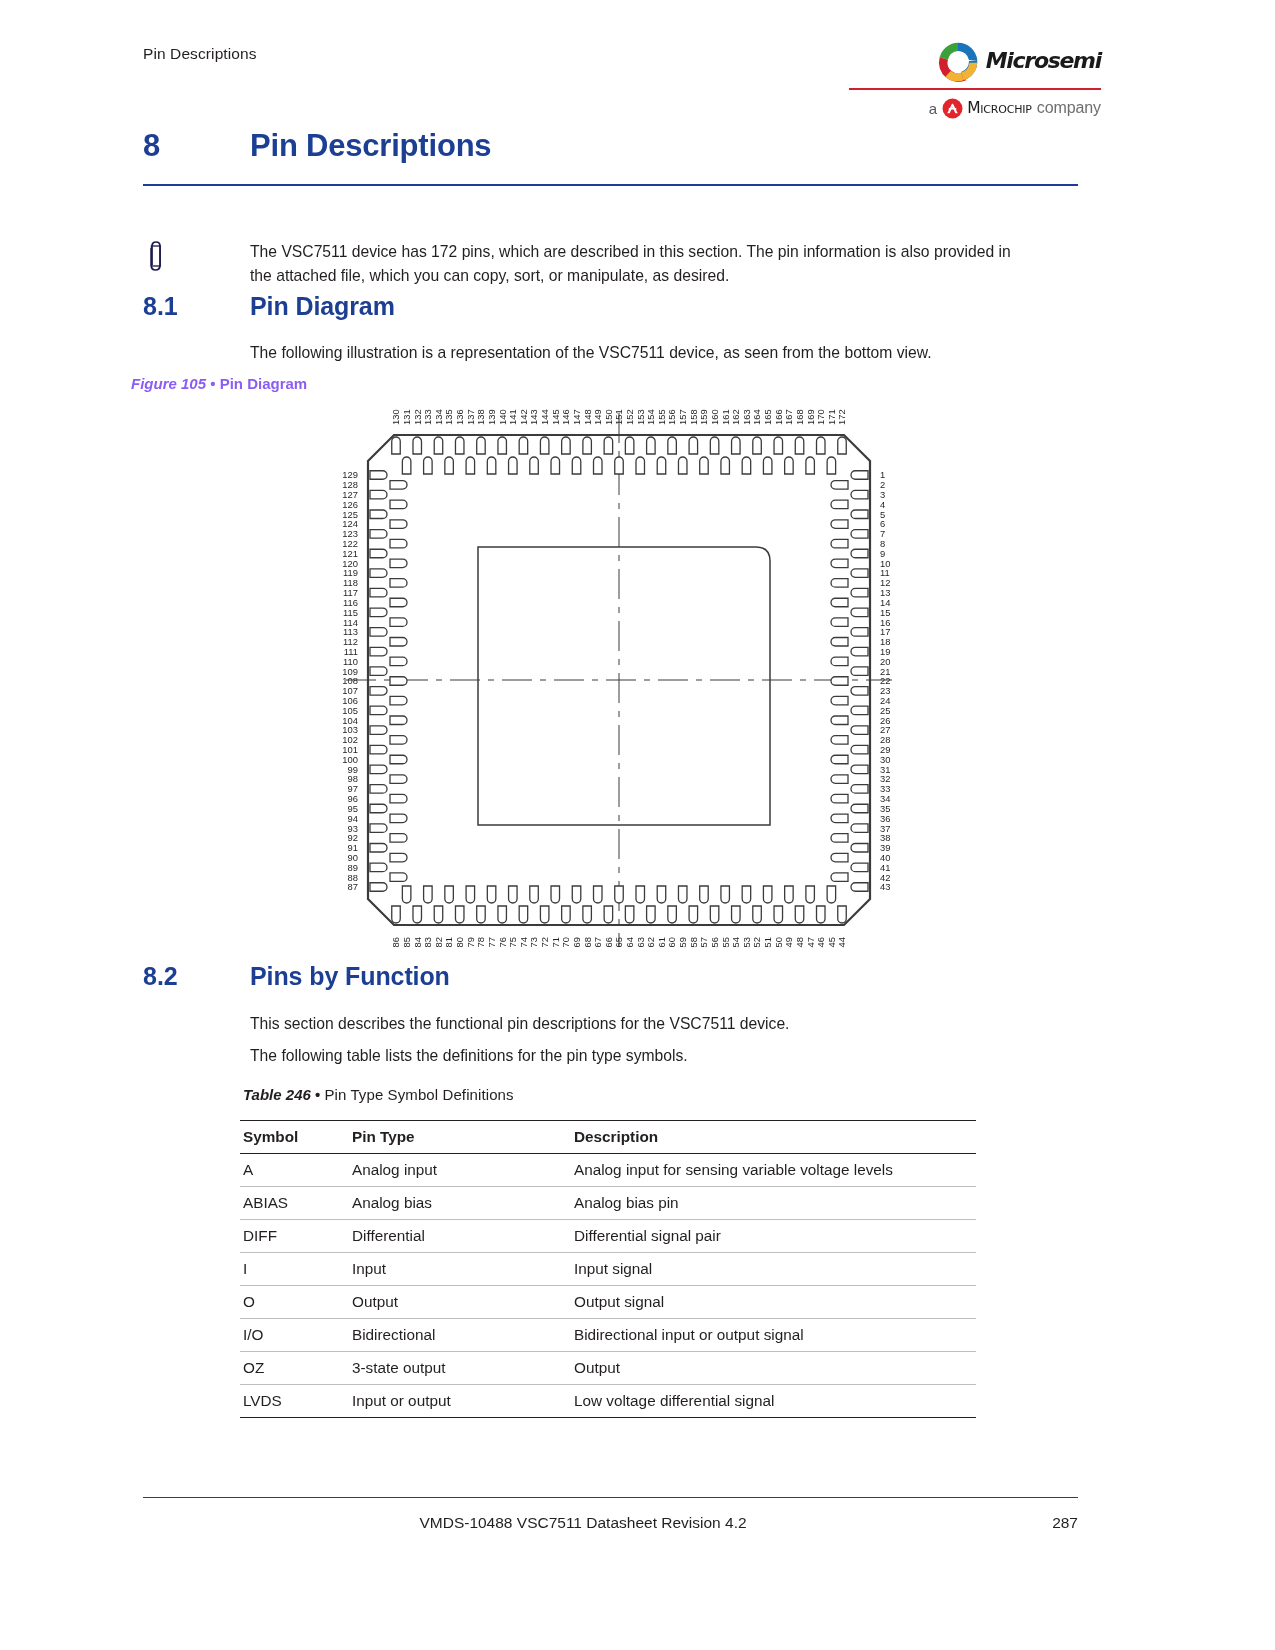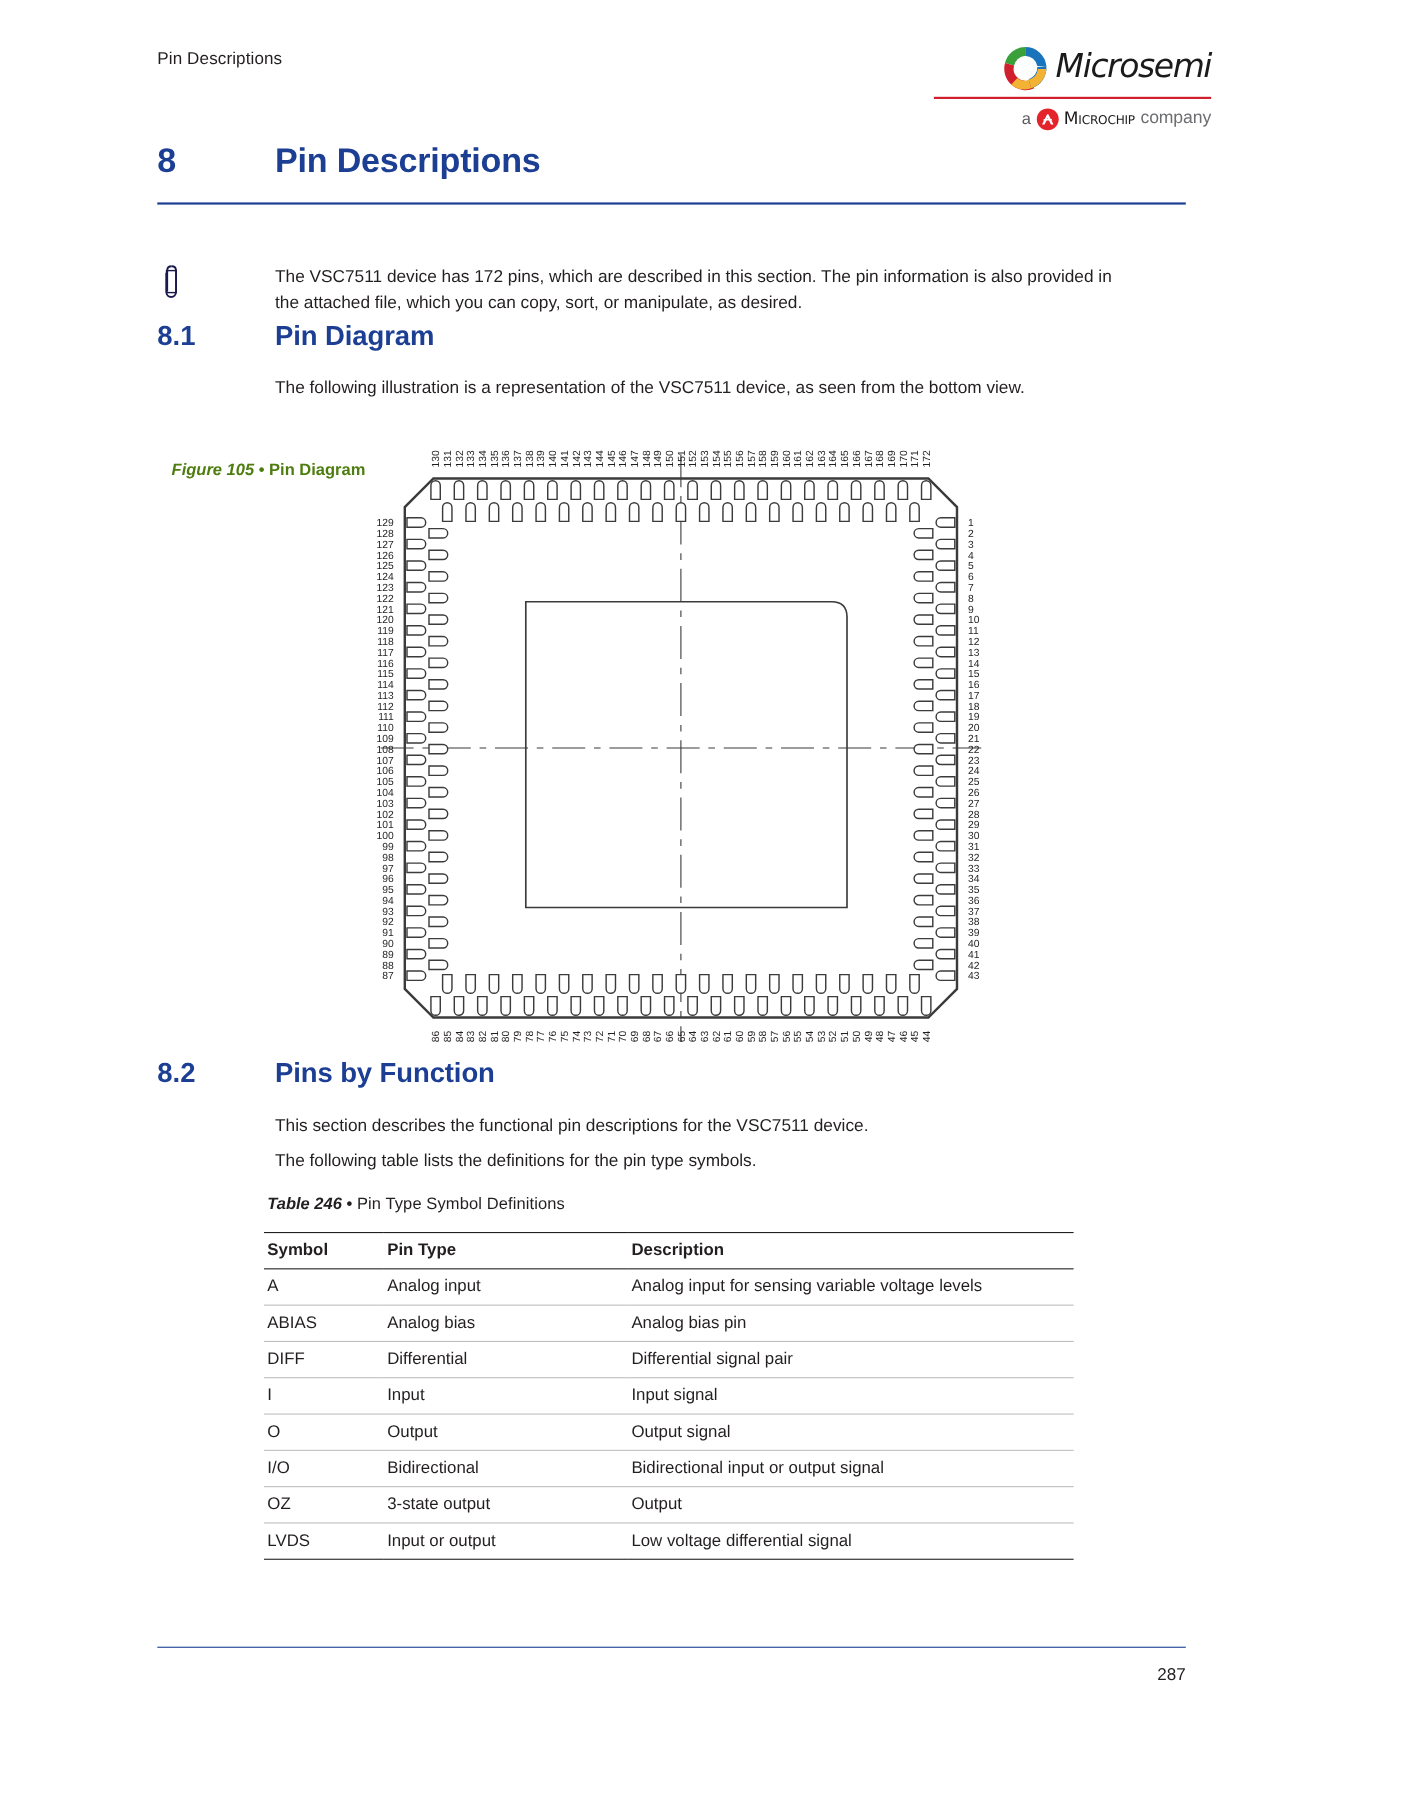--- a/index.html
+++ b/index.html
@@ -45,22 +45,22 @@
     height: 46px;
   }
   .logo-swirl {
     width: 46px;
     height: 44px;
     margin-right: 5px;
     flex: 0 0 auto;
   }
   .logo-word {
     font-family: "DejaVu Sans", sans-serif;
-    font-size: 30px;
-    font-weight: normal;
+    font-size: 22px;
+    font-weight: bold;
     font-style: italic;
     letter-spacing: -1.3px;
     color: #1b1b1b;
     line-height: 1;
   }
   .logo-rule {
     margin-top: 4px;
     height: 2px;
     background: #d0202e;
     width: 100%;
@@ -172,25 +172,24 @@
     font-size: 15.7px;
     line-height: 22px;
     color: #231f20;
   }
   .p-811 { top: 342px; }
   .p-821 { top: 1013px; }
   .p-822 { top: 1045px; }
 
   .fig-cap {
     position: absolute;
-    left: 156px;
+    left: 131px;
     top: 375px;
     font-size: 15px;
-    color: #4d7c0f;
-    margin-top: 44px;
+    color: #8b5cf6;
   }
   .fig-cap .num {
     font-style: italic;
     font-weight: bold;
   }
   .fig-cap .sep { font-weight: bold; }
   .fig-cap .ttl { font-weight: bold; }
 
   .tbl-cap {
     position: absolute;
@@ -756,15 +755,16 @@
         </tr>
         <tr>
           <td class="col-sym">LVDS</td>
           <td class="col-type">Input or output</td>
           <td class="col-desc">Low voltage differential signal</td>
         </tr>
       </tbody>
   </table>
 
   <div class="footer-rule"></div>
+  <div class="footer-center">VMDS-10488 VSC7511 Datasheet Revision 4.2</div>
   <div class="footer-page">287</div>
 
 </div>
 
 </body></html>

